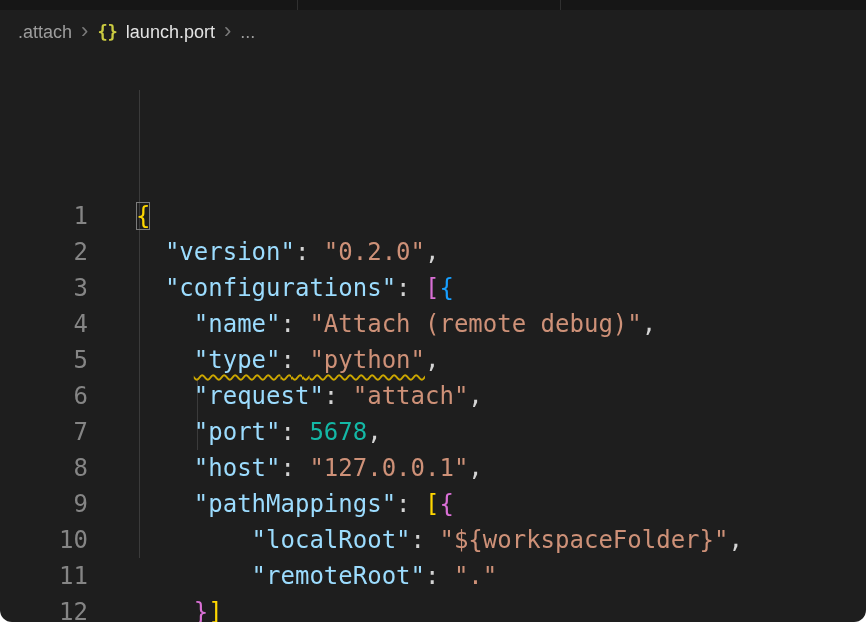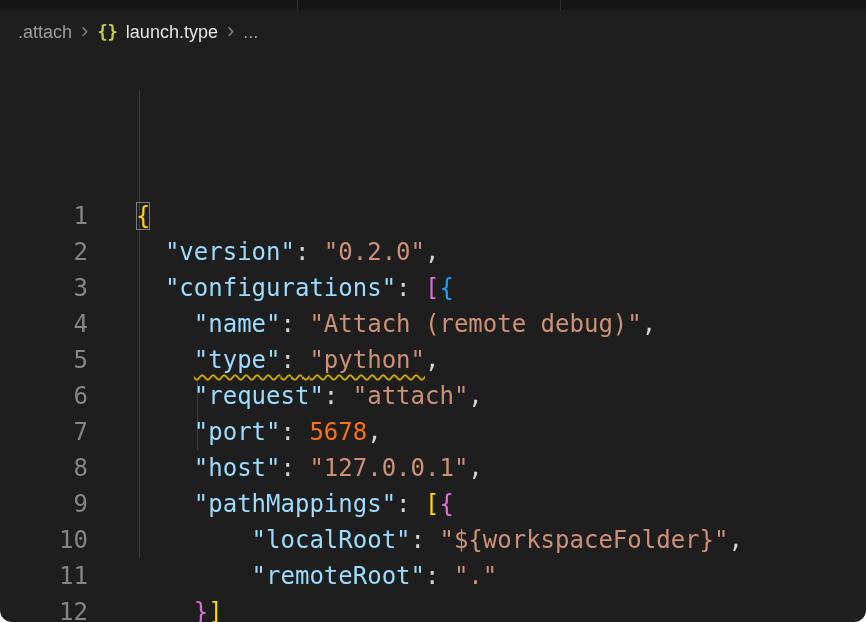--- a/index.html
+++ b/index.html
@@ -20,21 +20,21 @@
 
   
   .code-wrap { position:relative; font-family:"DejaVu Sans Mono", monospace; font-size:24px;
                line-height:36px; white-space:pre; }
   .line { display:flex; height:36px; position:relative; z-index:1; }
   .ln { width:88px; text-align:right; color:#858585; flex:none; }
   .lc { margin-left:48px; }
 
   .tok-key   { color:#9cdcfe; }
   .tok-str   { color:#ce9178; }
-  .tok-num   { color:#f97316; }
+  .tok-num   { color:#14b8a6; }
   .tok-punct { color:#d4d4d4; }
   .tok-b1    { color:#ffd700; }
   .tok-b2    { color:#da70d6; }
   .tok-b3    { color:#179fff; }
   .tok-sp    { color:#d4d4d4; }
 
   .warn { text-decoration-line: underline; text-decoration-style: wavy;
           text-decoration-color:#cca700; text-decoration-thickness:2px; text-underline-offset:6px; }
   .match { outline:1px solid #7c7c7c; outline-offset:-1px; }
 
@@ -49,21 +49,21 @@
 
   <div class="tabbar">
     <div class="sep" style="left:297px"></div>
     <div class="sep" style="left:560px"></div>
   </div>
 
   <div class="breadcrumb">
     <span class="crumb">.attach</span>
     <span class="crumb-sep">›</span>
     <span class="json-icon">{}</span>
-    <span class="crumb crumb-file">launch.type</span>
+    <span class="crumb crumb-file">launch.port</span>
     <span class="crumb-sep">›</span>
     <span class="crumb">...</span>
   </div>
 
   <div class="code-wrap">
     <div class="guide" id="guide-1"></div>
     <div class="guide" id="guide-2"></div>
     <div id="lines"><div class="line"><span class="ln">1</span><span class="lc"><span class="tok-b1 match">{</span></span></div><div class="line"><span class="ln">2</span><span class="lc"><span class="tok-sp">  </span><span class="tok-key">"version"</span><span class="tok-punct">: </span><span class="tok-str">"0.2.0"</span><span class="tok-punct">,</span></span></div><div class="line"><span class="ln">3</span><span class="lc"><span class="tok-sp">  </span><span class="tok-key">"configurations"</span><span class="tok-punct">: </span><span class="tok-b2">[</span><span class="tok-b3">{</span></span></div><div class="line"><span class="ln">4</span><span class="lc"><span class="tok-sp">    </span><span class="tok-key">"name"</span><span class="tok-punct">: </span><span class="tok-str">"Attach (remote debug)"</span><span class="tok-punct">,</span></span></div><div class="line"><span class="ln">5</span><span class="lc"><span class="tok-sp">    </span><span class="tok-key warn">"type"</span><span class="tok-punct warn">: </span><span class="tok-str warn">"python"</span><span class="tok-punct">,</span></span></div><div class="line"><span class="ln">6</span><span class="lc"><span class="tok-sp">    </span><span class="tok-key">"request"</span><span class="tok-punct">: </span><span class="tok-str">"attach"</span><span class="tok-punct">,</span></span></div><div class="line"><span class="ln">7</span><span class="lc"><span class="tok-sp">    </span><span class="tok-key">"port"</span><span class="tok-punct">: </span><span class="tok-num">5678</span><span class="tok-punct">,</span></span></div><div class="line"><span class="ln">8</span><span class="lc"><span class="tok-sp">    </span><span class="tok-key">"host"</span><span class="tok-punct">: </span><span class="tok-str">"127.0.0.1"</span><span class="tok-punct">,</span></span></div><div class="line"><span class="ln">9</span><span class="lc"><span class="tok-sp">    </span><span class="tok-key">"pathMappings"</span><span class="tok-punct">: </span><span class="tok-b1">[</span><span class="tok-b2">{</span></span></div><div class="line"><span class="ln">10</span><span class="lc"><span class="tok-sp">        </span><span class="tok-key">"localRoot"</span><span class="tok-punct">: </span><span class="tok-str">"${workspaceFolder}"</span><span class="tok-punct">,</span></span></div><div class="line"><span class="ln">11</span><span class="lc"><span class="tok-sp">        </span><span class="tok-key">"remoteRoot"</span><span class="tok-punct">: </span><span class="tok-str">"."</span></span></div><div class="line"><span class="ln">12</span><span class="lc"><span class="tok-sp">    </span><span class="tok-b2">}</span><span class="tok-b1">]</span></span></div></div>
   </div>
 

